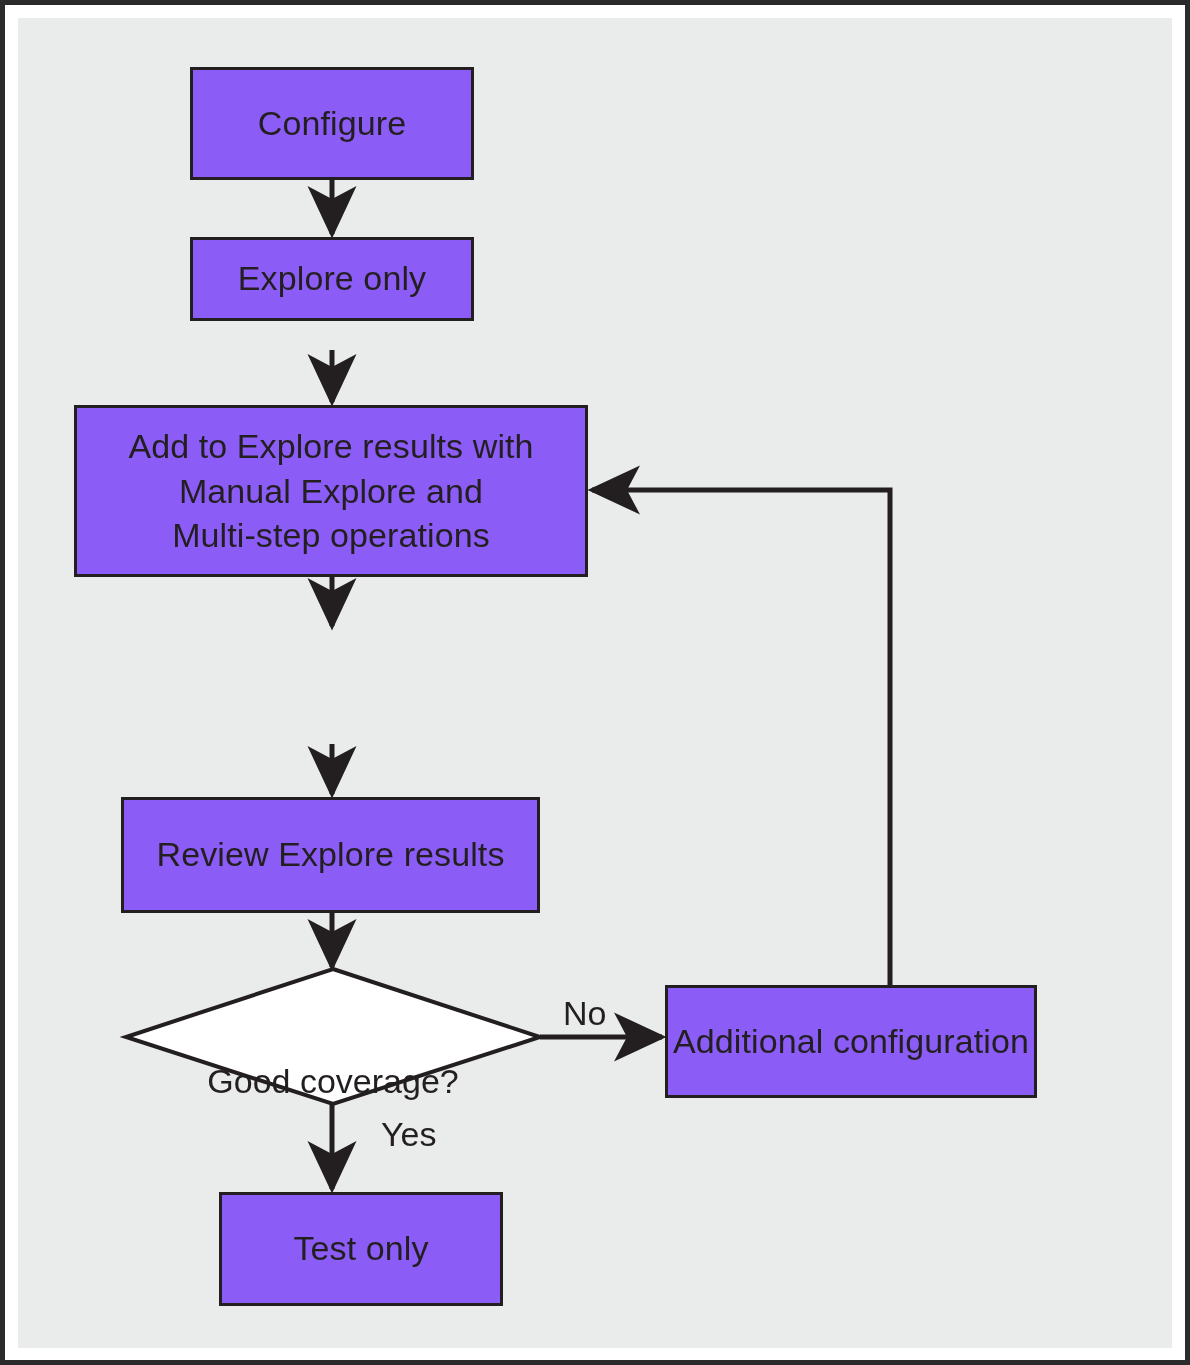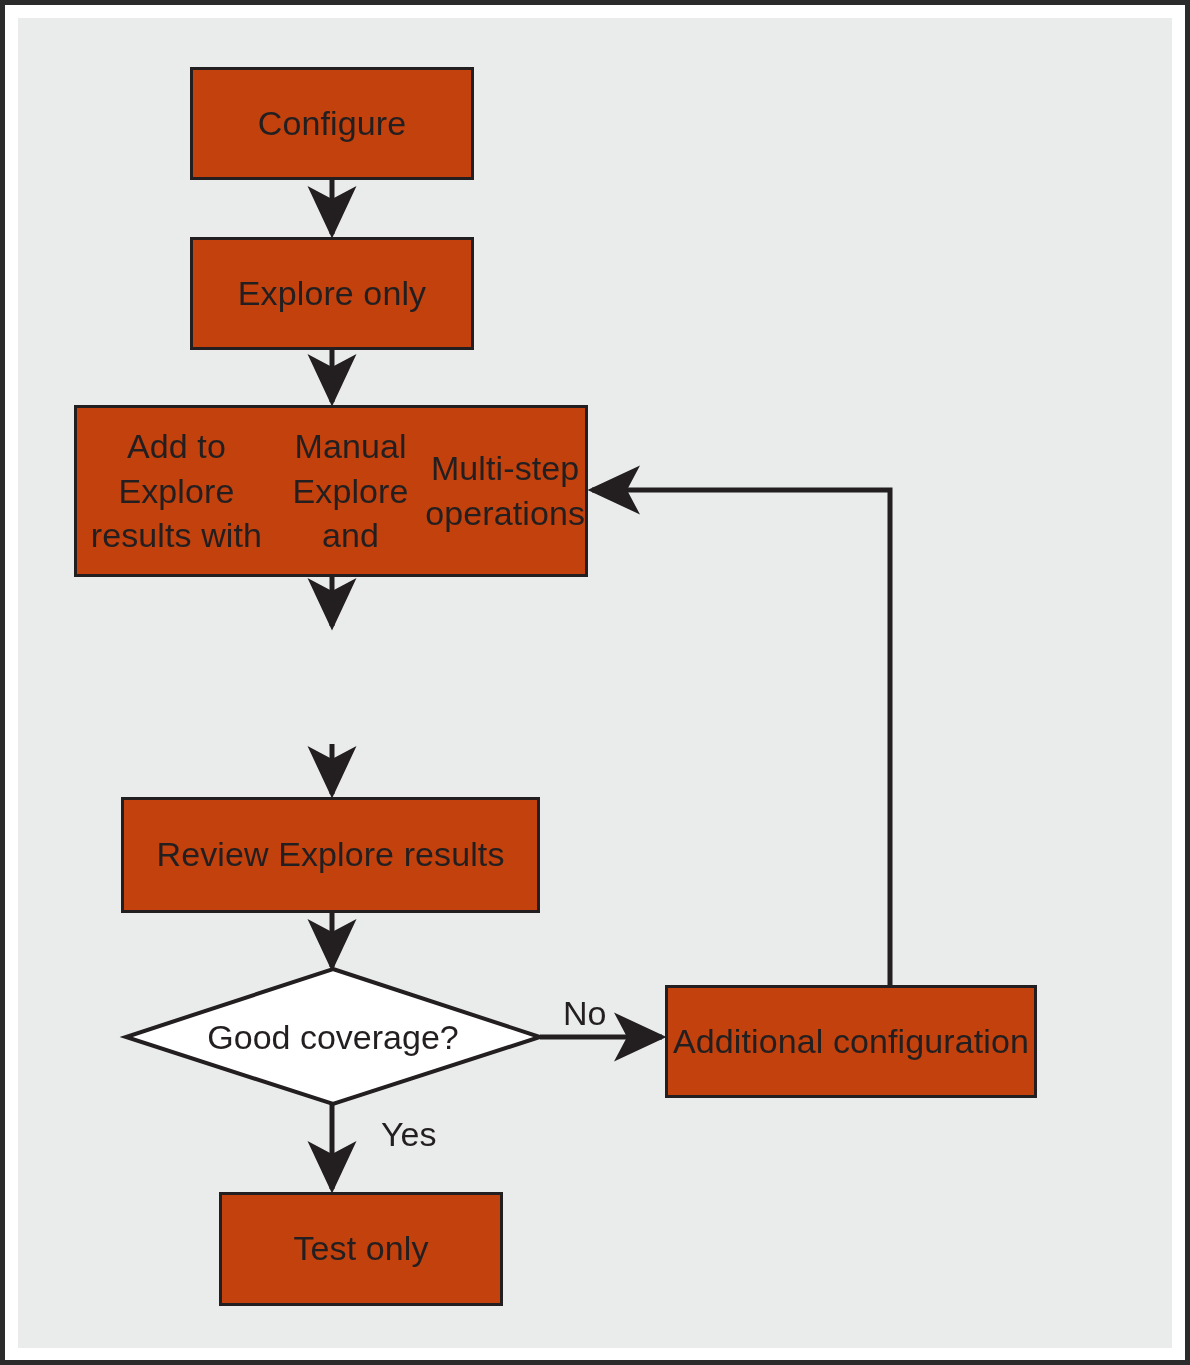--- a/index.html
+++ b/index.html
@@ -43,48 +43,49 @@
     position: absolute;
     left: 0;
     top: 0;
     width: 1190px;
     height: 1365px;
     pointer-events: none;
   }
   .node {
     position: absolute;
     box-sizing: border-box;
-    background: #c2410c;
+    background: #8b5cf6;
     border: 3px solid #231f20;
     display: flex;
     align-items: center;
     justify-content: center;
     color: #231f20;
     font-size: 34px;
     line-height: 1.28;
     text-align: center;
     letter-spacing: 0.1px;
   }
   .node-multiline {
-    flex-direction: row;
+    flex-direction: column;
     line-height: 1.32;
     text-align: center;
   }
   .node-multiline span {
     display: block;
   }
   
   .decision-label {
     position: absolute;
     display: flex;
     align-items: center;
     justify-content: center;
     color: #231f20;
     font-size: 34px;
     text-align: left;
+    margin-top: 44px;
   }
   .edge-label {
     position: absolute;
     color: #231f20;
     font-size: 34px;
     line-height: 1;
     white-space: nowrap;
   }
 </style>
 </head>
@@ -128,21 +129,21 @@
     <line x1="332" y1="1104" x2="332" y2="1189" stroke="#231f20" stroke-width="5" marker-end="url(#arrowhead)"></line>
 
     
     <polyline points="890,985 890,490 592,490" fill="none" stroke="#231f20" stroke-width="5" marker-end="url(#arrowhead)"></polyline>
   </svg>
 
   <div class="node" style="left:190px; top:67px; width:284px; height:113px;">
     <span>Configure</span>
   </div>
 
-  <div class="node" style="left:190px; top:237px; width:284px; height:113px;">
+  <div class="node" style="left:190px; top:237px; width:284px; height:84px;">
     <span>Explore only</span>
   </div>
 
   <div class="node node-multiline" style="left:74px; top:405px; width:514px; height:172px;">
     <span>Add to Explore results with</span>
     <span>Manual Explore and</span>
     <span>Multi-step operations</span>
   </div>
 
 

